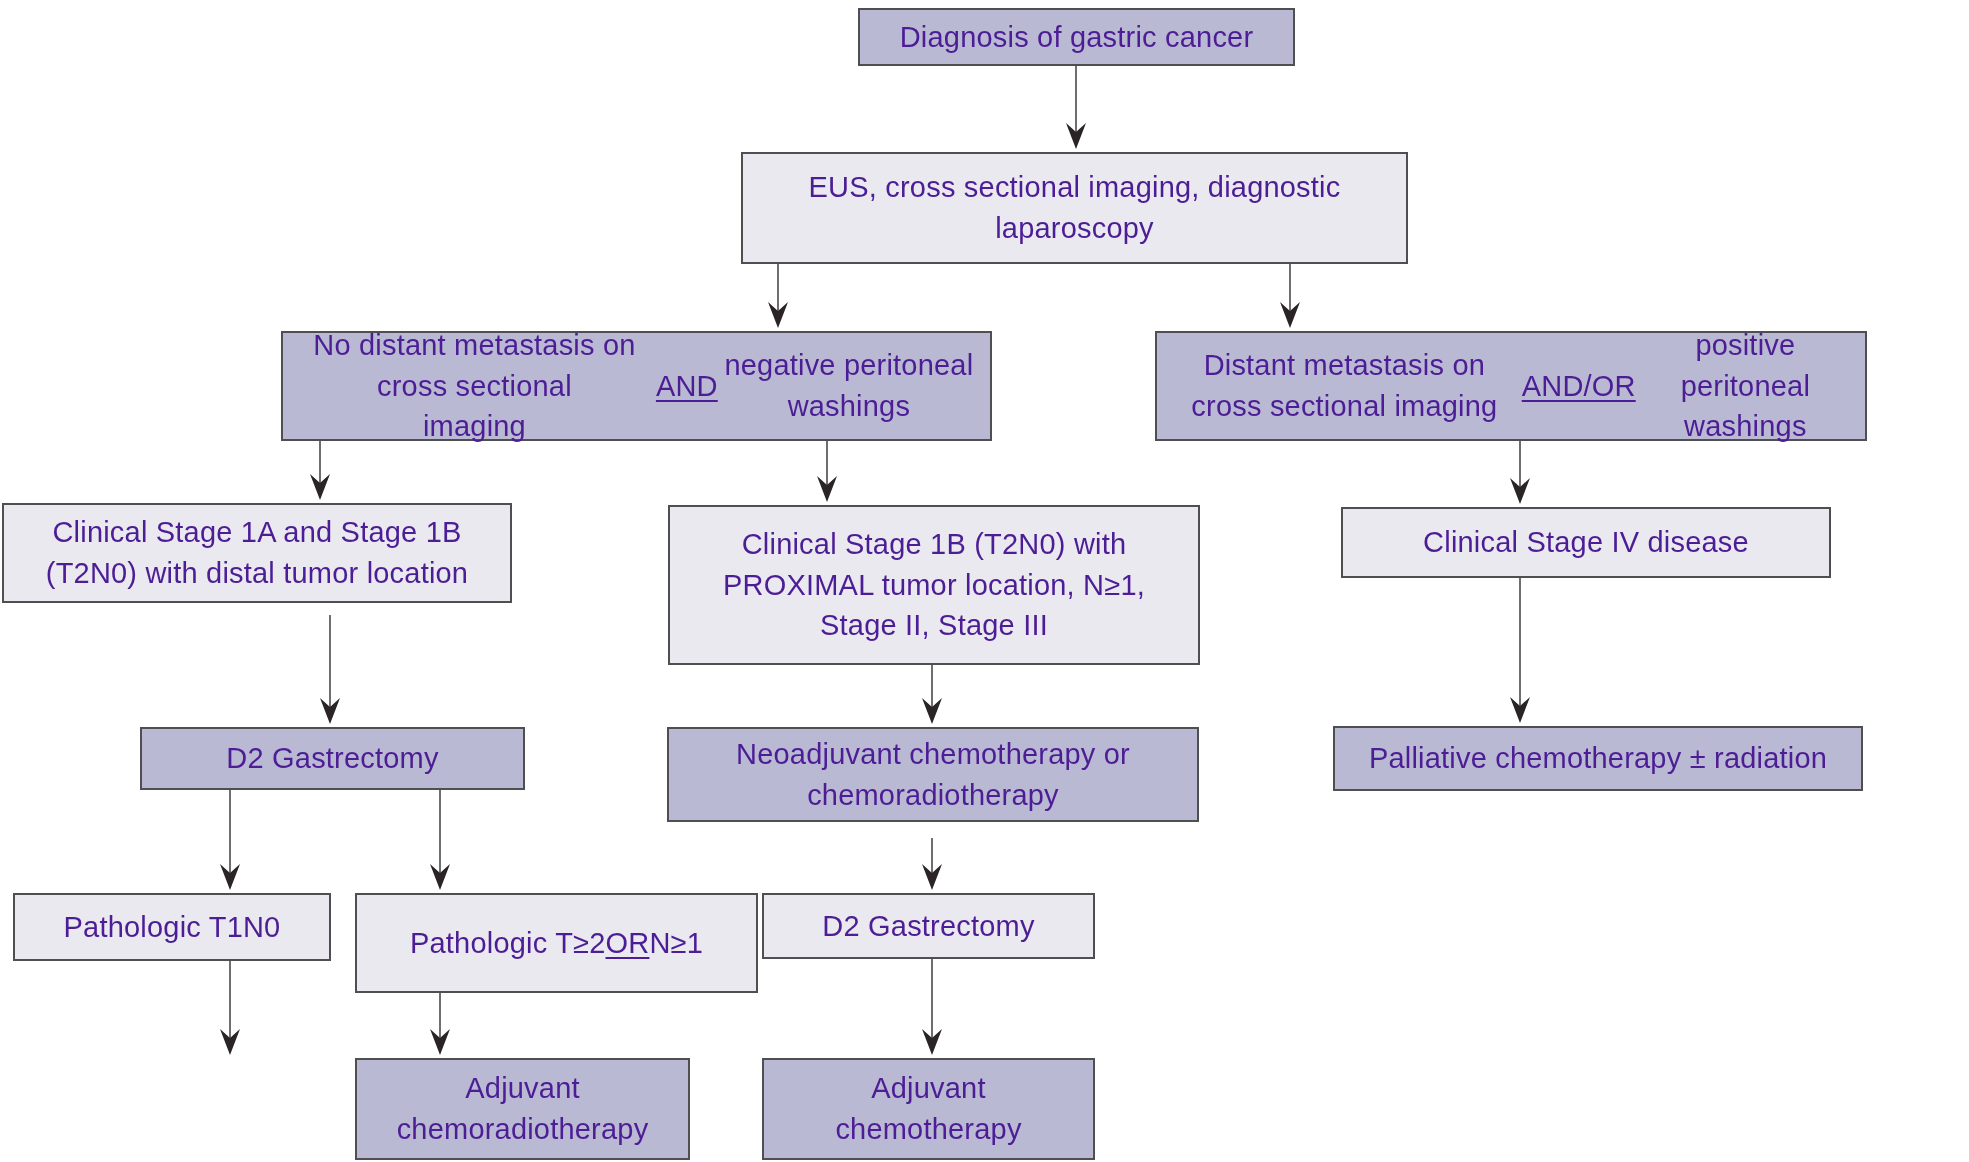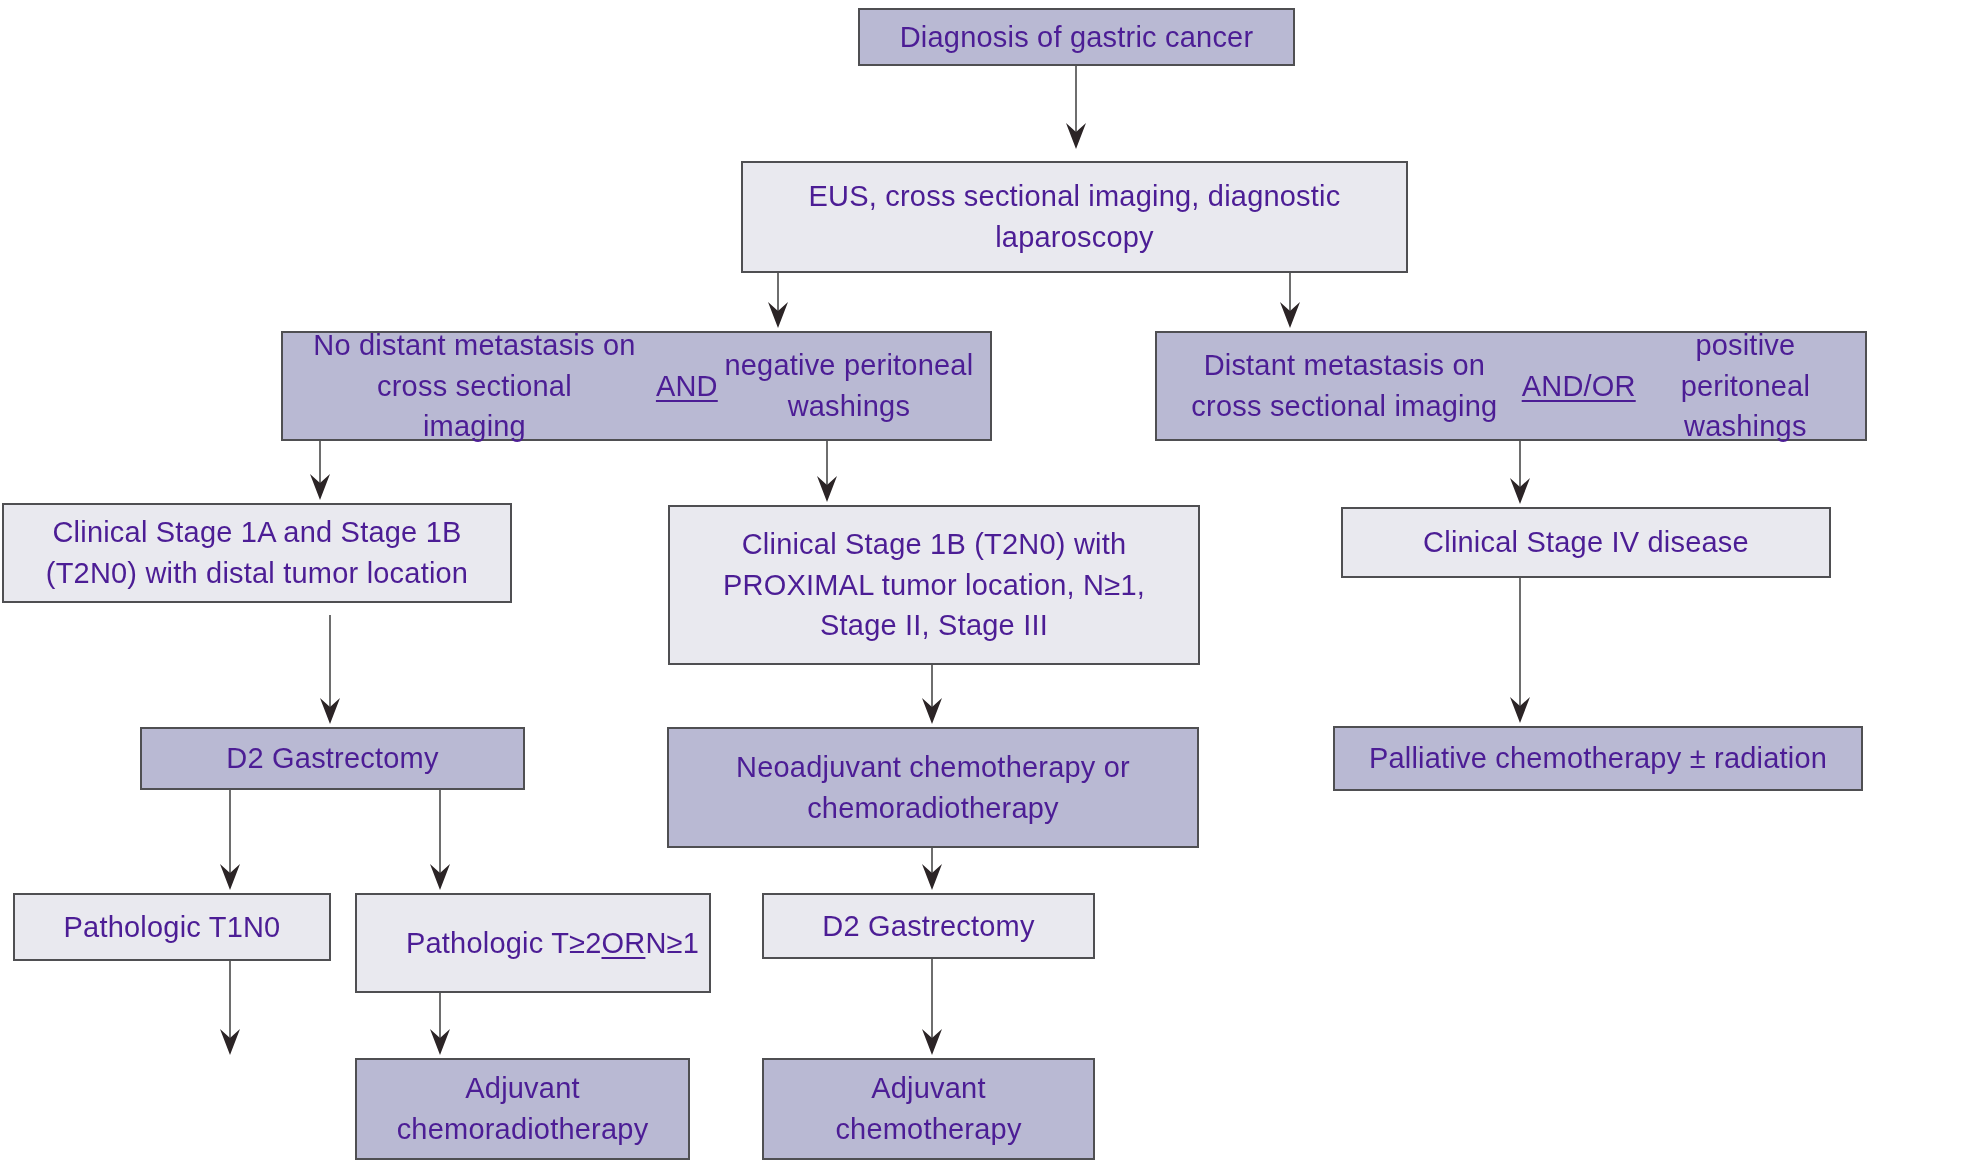--- a/index.html
+++ b/index.html
@@ -105,27 +105,27 @@
         <line x1="440" y1="993" x2="440" y2="1039" stroke="#4a4a4a" stroke-width="1.6"></line>
         <polygon points="430,1029 440,1055 450,1029 440,1038" fill="#2b2426"></polygon>
       </g>
       <g>
         <line x1="932" y1="959" x2="932" y2="1039" stroke="#4a4a4a" stroke-width="1.6"></line>
         <polygon points="922,1029 932,1055 942,1029 932,1038" fill="#2b2426"></polygon>
       </g>
     </svg>
 
 <div class="node primary" style="left: 858px; top: 8px; width: 437px; height: 58px;">Diagnosis of gastric cancer</div>
-    <div class="node secondary" style="left: 741px; top: 161px; width: 667px; height: 112px; text-align: center;">EUS, cross sectional imaging, diagnostic<br>laparoscopy</div>
+    <div class="node secondary" style="left: 741px; top: 152px; width: 667px; height: 112px; text-align: center;">EUS, cross sectional imaging, diagnostic<br>laparoscopy</div>
     <div class="node primary" style="left: 281px; top: 331px; width: 711px; height: 110px;">No distant metastasis on cross sectional<br>imaging <u>AND</u> negative peritoneal washings</div>
     <div class="node primary" style="left: 1155px; top: 331px; width: 712px; height: 110px;">Distant metastasis on cross sectional imaging<br><u>AND/OR</u> positive peritoneal washings</div>
     <div class="node secondary" style="left: 2px; top: 503px; width: 510px; height: 100px;">Clinical Stage 1A and Stage 1B<br>(T2N0) with distal tumor location</div>
     <div class="node secondary" style="left: 668px; top: 505px; width: 532px; height: 160px;">Clinical Stage 1B (T2N0) with<br>PROXIMAL tumor location, N≥1,<br>Stage II, Stage III</div>
     <div class="node secondary" style="left: 1333px; top: 507px; width: 490px; height: 71px; margin-left: 8px;">Clinical Stage IV disease</div>
     <div class="node primary" style="left: 140px; top: 727px; width: 385px; height: 63px;">D2 Gastrectomy</div>
-    <div class="node primary" style="left: 667px; top: 727px; width: 532px; height: 121px;">Neoadjuvant chemotherapy or<br>chemoradiotherapy</div>
+    <div class="node primary" style="left: 667px; top: 727px; width: 532px; height: 95px;">Neoadjuvant chemotherapy or<br>chemoradiotherapy</div>
     <div class="node primary" style="left: 1333px; top: 726px; width: 530px; height: 65px;">Palliative chemotherapy ± radiation</div>
     <div class="node secondary" style="left: 13px; top: 893px; width: 318px; height: 68px;">Pathologic T1N0</div>
-    <div class="node secondary" style="left: 355px; top: 893px; width: 356px; height: 100px; justify-content: flex-end;">Pathologic T≥2<br><u>OR</u> N≥1</div>
+    <div class="node secondary" style="left: 355px; top: 893px; width: 403px; height: 100px;">Pathologic T≥2<br><u>OR</u> N≥1</div>
     <div class="node secondary" style="left: 762px; top: 893px; width: 333px; height: 66px;">D2 Gastrectomy</div>
     <div class="node primary" style="left: 355px; top: 1058px; width: 335px; height: 102px;">Adjuvant<br>chemoradiotherapy</div>
     <div class="node primary" style="left: 762px; top: 1058px; width: 333px; height: 102px;">Adjuvant<br>chemotherapy</div>
   </div>
 
 </body></html>

